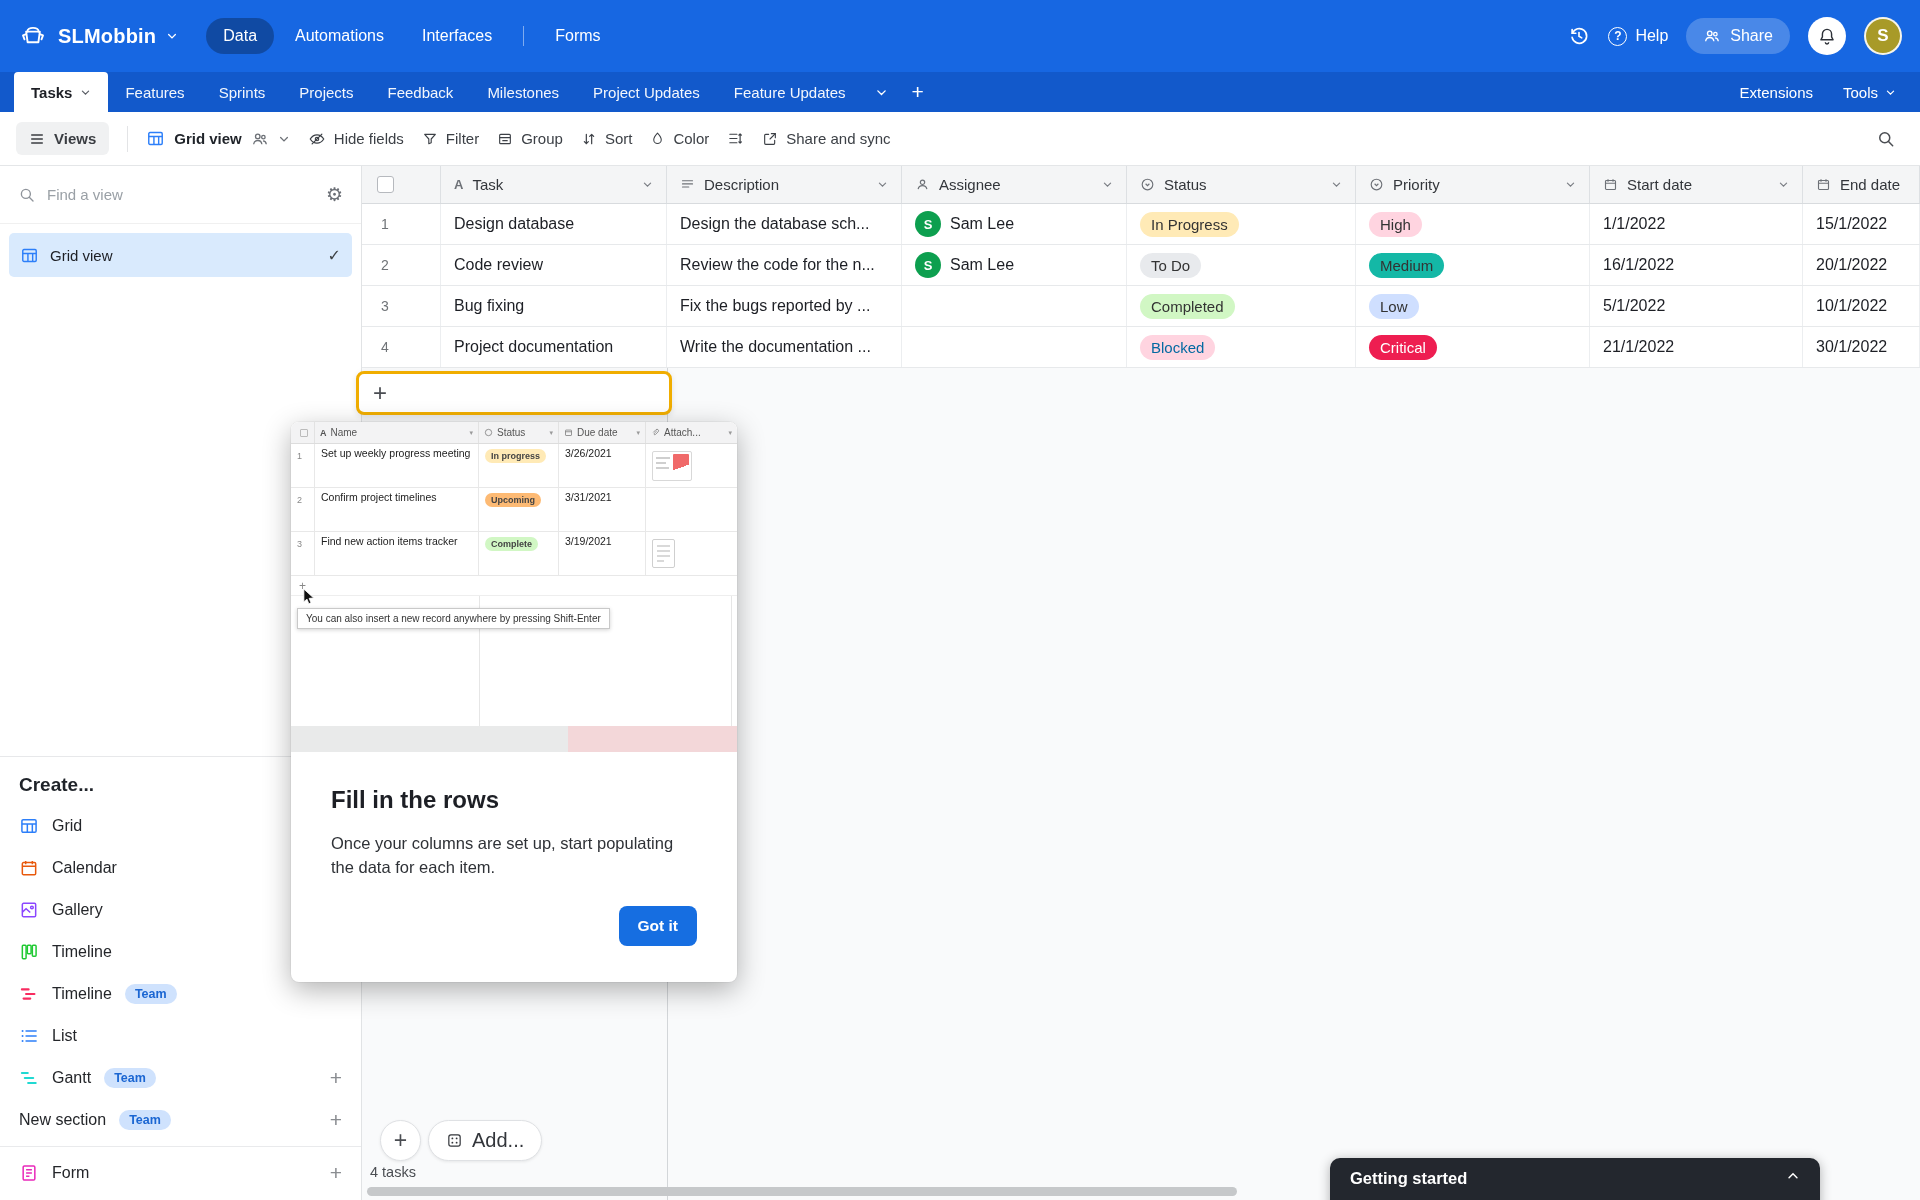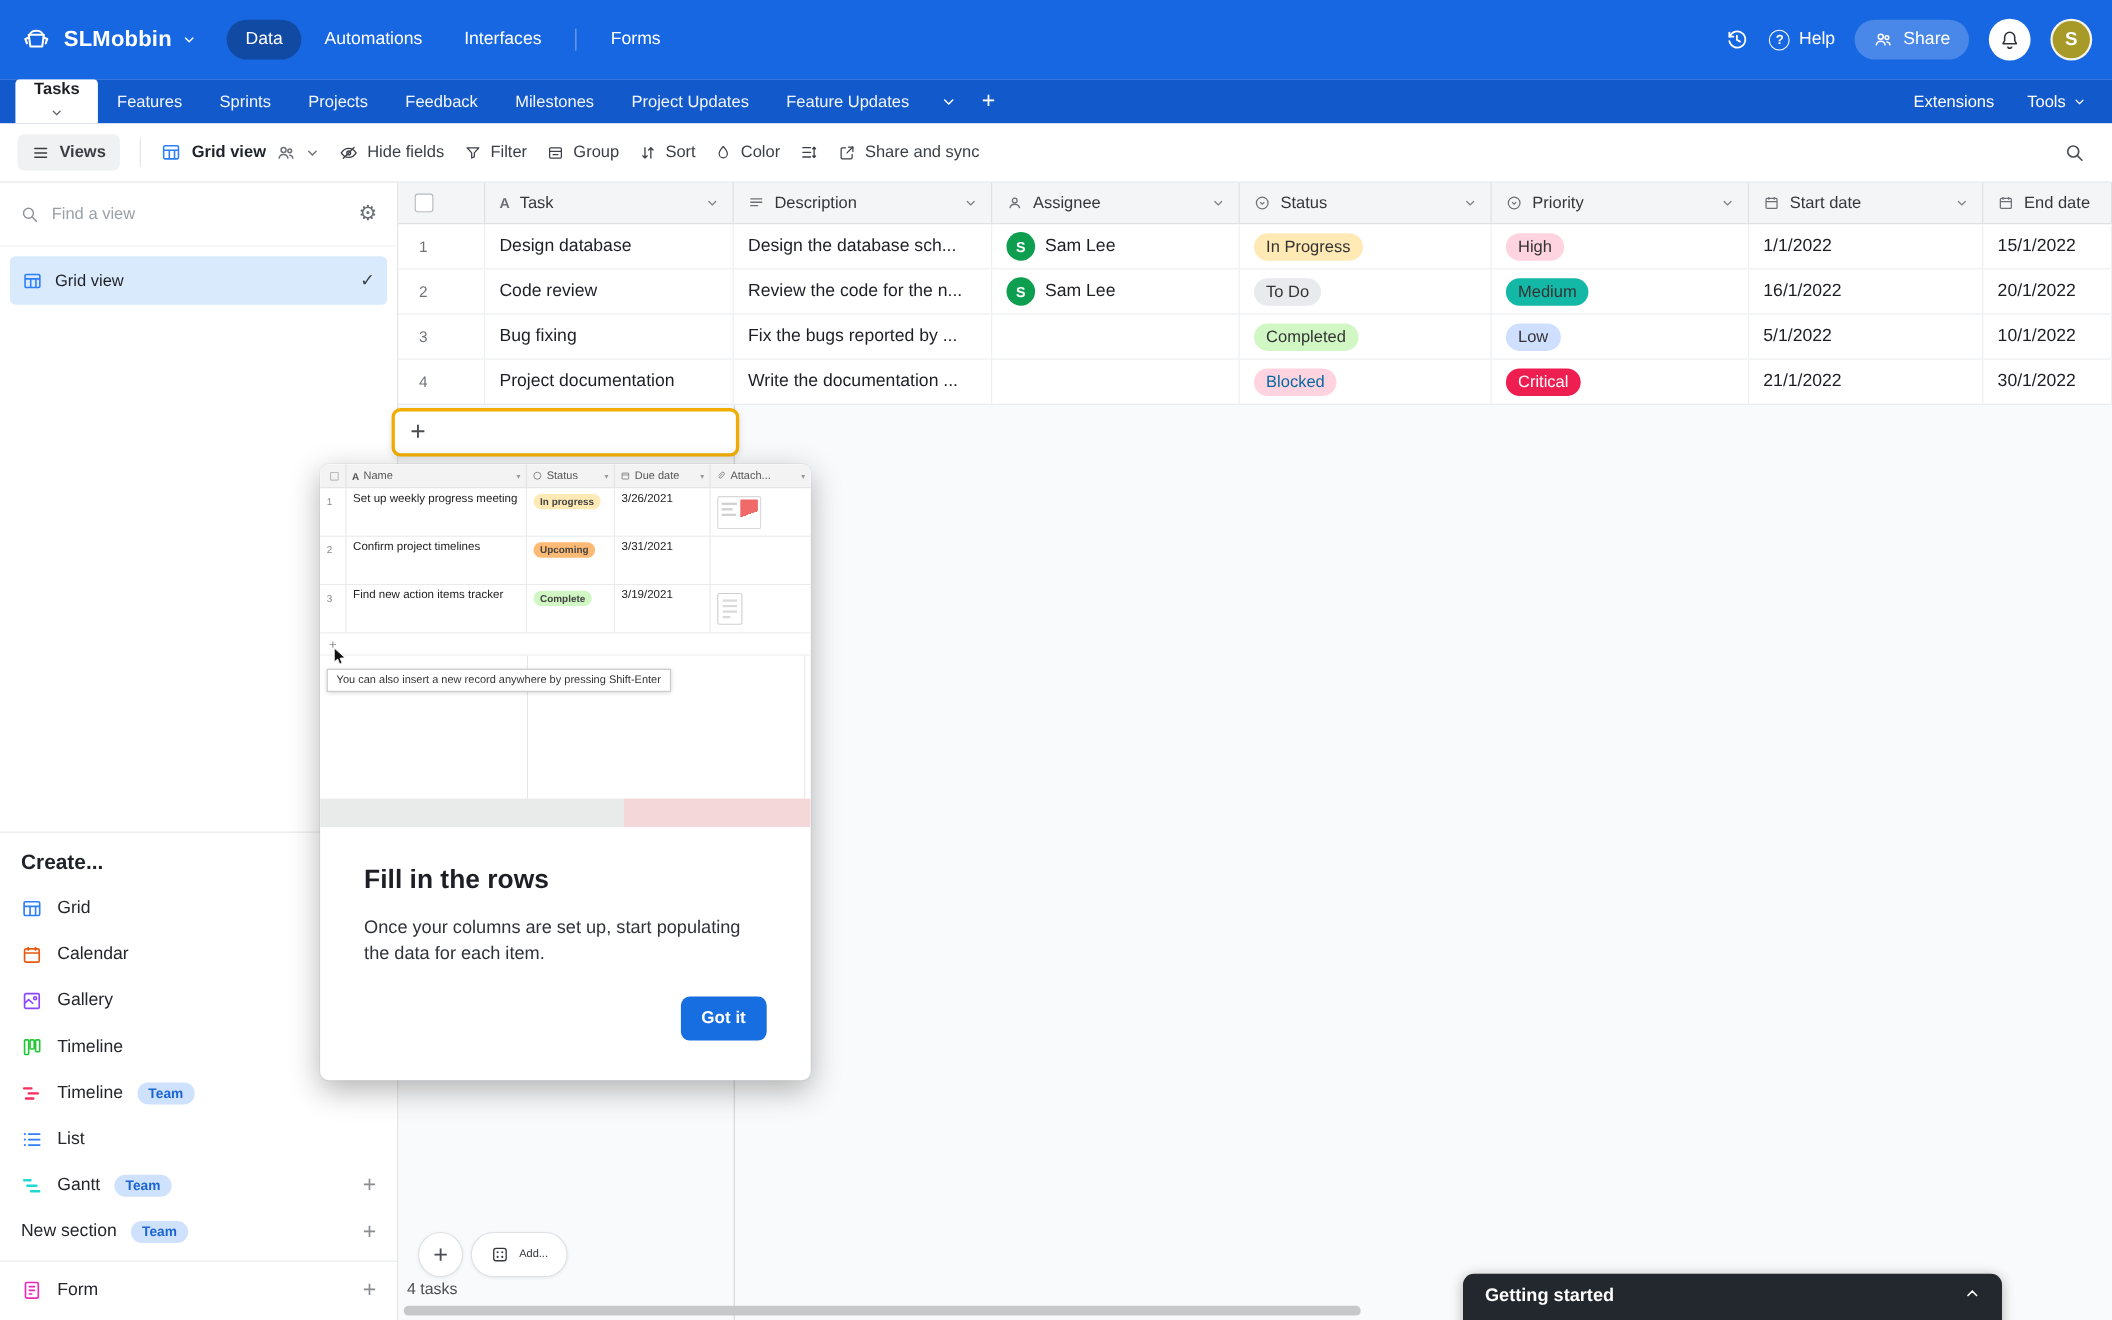--- a/index.html
+++ b/index.html
@@ -25,21 +25,21 @@
   .sharebtn { display: flex; align-items: center; gap: 9px; background: rgba(255,255,255,0.22); border-radius: 20px;
               padding: 9px 17px; font-size: 16px; cursor: pointer; }
   .bell-wrap { width: 38px; height: 38px; background: #fff; border-radius: 50%; display: flex; align-items: center; justify-content: center; cursor: pointer; }
   .avatar-top { width: 38px; height: 38px; border-radius: 50%; background: #a89a28; color: #fff; font-size: 17px; font-weight: 700;
                 display: flex; align-items: center; justify-content: center; cursor: pointer; border: 2px solid rgba(255,255,255,0.9); }
 
   
   .tabbar { position: absolute; left: 0; top: 72px; right: 0; height: 40px; background: var(--c-tabbar, #1259cb);
             display: flex; align-items: stretch; padding-left: 14px; z-index: 29; }
   .tab { display: flex; align-items: center; gap: 8px; padding: 0 17px; font-size: 15px; color: rgba(255,255,255,0.95); cursor: pointer; white-space: nowrap; }
-  .tab.active { background: #fff; color: #1d1f25; font-weight: 600; border-radius: 4px 4px 0 0; flex-direction: column; }
+  .tab.active { background: #fff; color: #1d1f25; font-weight: 600; border-radius: 4px 4px 0 0; }
   .tab.active .ic { color: #5a5e66; }
   .tab-extra { display: flex; align-items: center; color: #fff; padding: 0 12px; cursor: pointer; }
   .tab-plus { font-size: 21px; font-weight: 400; }
   .tabbar-right { margin-left: auto; display: flex; align-items: center; gap: 30px; padding-right: 24px; color: #ffffff; font-size: 15px; }
   .tabbar-right > div { display: flex; align-items: center; gap: 7px; cursor: pointer; }
 
   
   .toolbar { position: absolute; left: 0; top: 112px; right: 0; height: 54px; background: #fff; border-bottom: 1px solid #e4e6e8;
              display: flex; align-items: center; padding: 0 16px; gap: 18px; z-index: 28; }
   .viewsbtn { display: flex; align-items: center; gap: 9px; background: #f0f1f2; border-radius: 6px; padding: 8px 13px;
@@ -95,21 +95,21 @@
                       border: 3px solid var(--c-highlight, #f0ad00); border-radius: 8px; display: flex; align-items: center;
                       padding-left: 14px; z-index: 6; box-shadow: 0 2px 6px rgba(0,0,0,0.10); }
   .addrow-highlight .plus { font-size: 24px; color: #4a4d52; font-weight: 300; line-height: 1; cursor: pointer; }
 
   
   .add-circle { position: absolute; left: 380px; top: 1120px; width: 41px; height: 41px; border-radius: 50%; background: #fff;
                 border: 1px solid #dfe1e4; box-shadow: 0 1px 3px rgba(0,0,0,0.08); display: flex; align-items: center; justify-content: center;
                 font-size: 23px; color: #4a4d52; cursor: pointer; z-index: 7; }
   .add-pill { position: absolute; left: 428px; top: 1120px; height: 41px; border-radius: 21px; background: #fff; border: 1px solid #dfe1e4;
               box-shadow: 0 1px 3px rgba(0,0,0,0.08); display: flex; align-items: center; gap: 9px; padding: 0 17px;
-              font-size: 10px; color: #33363b; cursor: pointer; z-index: 7; }
+              font-size: 20px; color: #33363b; cursor: pointer; z-index: 7; }
   .record-count { position: absolute; left: 370px; top: 1164px; font-size: 14.5px; color: #4a4d52; z-index: 7; }
   .hscroll-thumb { position: absolute; left: 367px; top: 1187px; width: 870px; height: 9px; border-radius: 5px; background: #c6c8ca; z-index: 7; cursor: grab; }
 
   
   .popover { position: absolute; left: 291px; top: 422px; width: 446px; background: #fff; border-radius: 8px; overflow: hidden;
              box-shadow: 0 8px 28px rgba(0,0,0,0.30), 0 0 0 1px rgba(0,0,0,0.04); z-index: 20; }
   .pop-img { position: relative; height: 330px; background: #fff; overflow: hidden; }
   .pop-guide { position: absolute; top: 0; bottom: 0; width: 1px; background: #e6e6e6; }
   .mg-head, .mg-row { display: grid; grid-template-columns: 24px 164px 80px 87px 1fr; position: relative; }
   .mg-head { height: 22px; background: #f3f3f4; border-bottom: 1px solid #ddd; }

